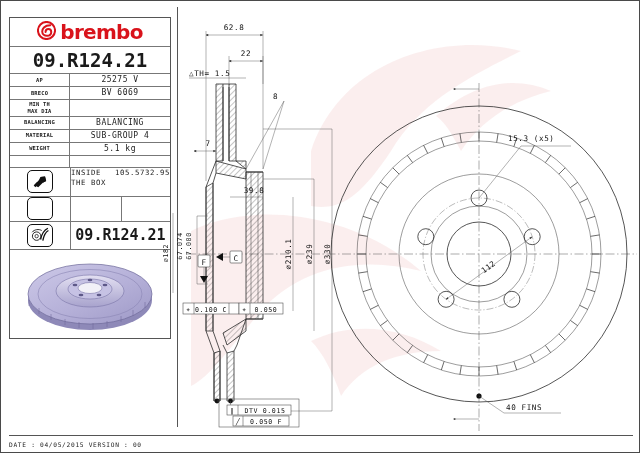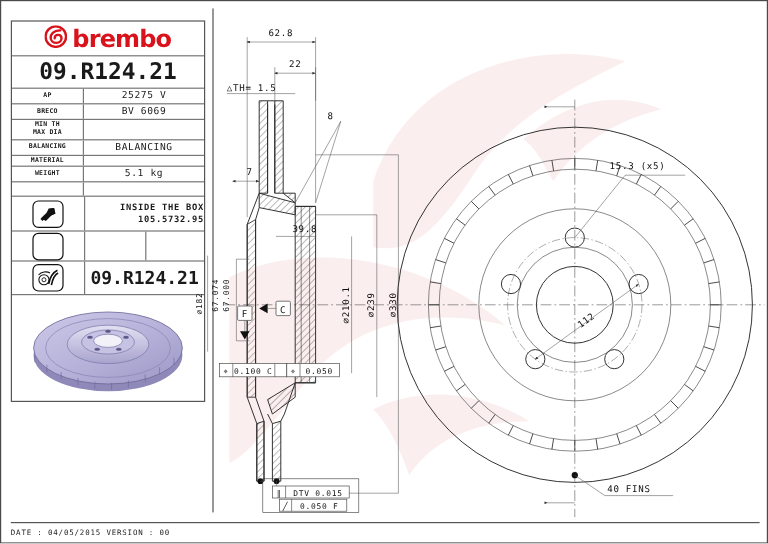--- a/index.html
+++ b/index.html
@@ -31,22 +31,22 @@
             font-weight:bold;font-size:20px;letter-spacing:-.7px;}
   .code-row{height:26px;display:flex;align-items:center;justify-content:center;
             border-bottom:1px solid #777;}
   .code-txt{font-size:19px;letter-spacing:0px;font-weight:bold;}
   .blank-row{height:11px;border-bottom:1px solid #777;display:flex;}
   .blank-row .cl{border-right:1px solid #777;}
   .icon-row{display:flex;border-bottom:1px solid #777;min-height:28px;}
   .icell{width:60px;flex:0 0 60px;border-right:1px solid #777;
          display:flex;align-items:center;justify-content:center;}
   .icell2{width:50px;flex:0 0 50px;border-right:1px solid #777;}
-  .itxt{flex:1;display:flex;flex-direction:column;align-items:flex-end;
-        justify-content:center;font-size:7.3px;letter-spacing:.6px;line-height:1.45;font-weight:bold;}
+  .itxt{flex:1;display:flex;flex-direction:row;align-items:flex-start;
+        justify-content:center;font-size:7.3px;letter-spacing:.6px;line-height:1.45;}
   .bigcode{flex:1;display:flex;align-items:center;justify-content:center;
            font-size:15px;font-weight:bold;letter-spacing:0px;}
   .photo-row{height:88px;display:flex;align-items:center;justify-content:center;}
   .ibox{width:24px;height:21px;border:1.6px solid #111;border-radius:5px;
         display:flex;align-items:center;justify-content:center;background:#fff;}
   .hc{font-family:"DejaVu Sans","Liberation Sans",sans-serif;font-weight:bold;
       font-size:12px;letter-spacing:-.5px;margin-top:48px;}
 
   
   .datebar{position:absolute;left:8px;bottom:4px;font-size:6.2px;
@@ -118,20 +118,21 @@
     <div class="row">
       <div class="cl" style="white-space:pre">MIN TH
 MAX DIA</div>
     </div>
     <div class="row">
       <div class="cl">BALANCING</div>
       <div class="cr">BALANCING</div>
     </div>
     <div class="row">
       <div class="cl">MATERIAL</div>
+      <div class="cr">SUB-GROUP 4</div>
     </div>
     <div class="row">
       <div class="cl">WEIGHT</div>
       <div class="cr">5.1 kg</div>
     </div>
 
     <div class="blank-row">
       <div class="cl"></div>
       <div class="cr"></div>
     </div>

